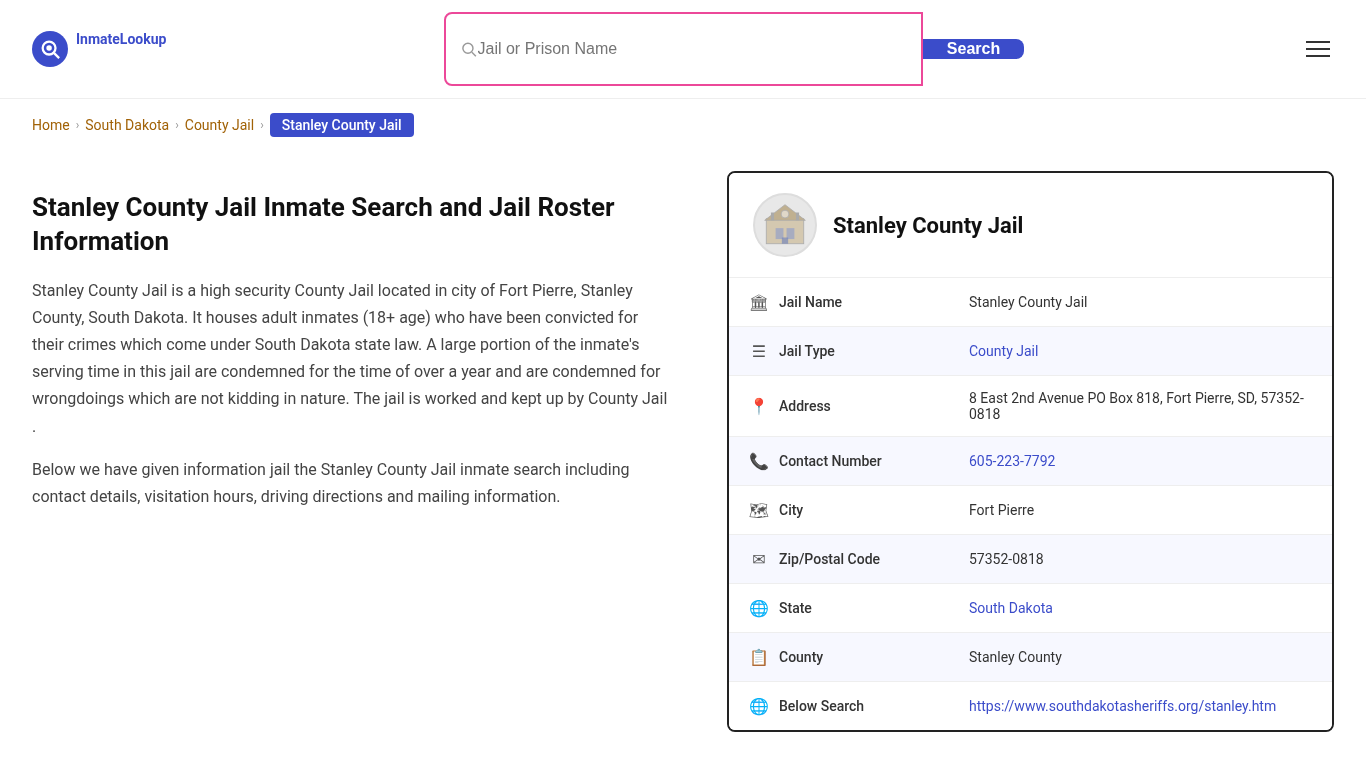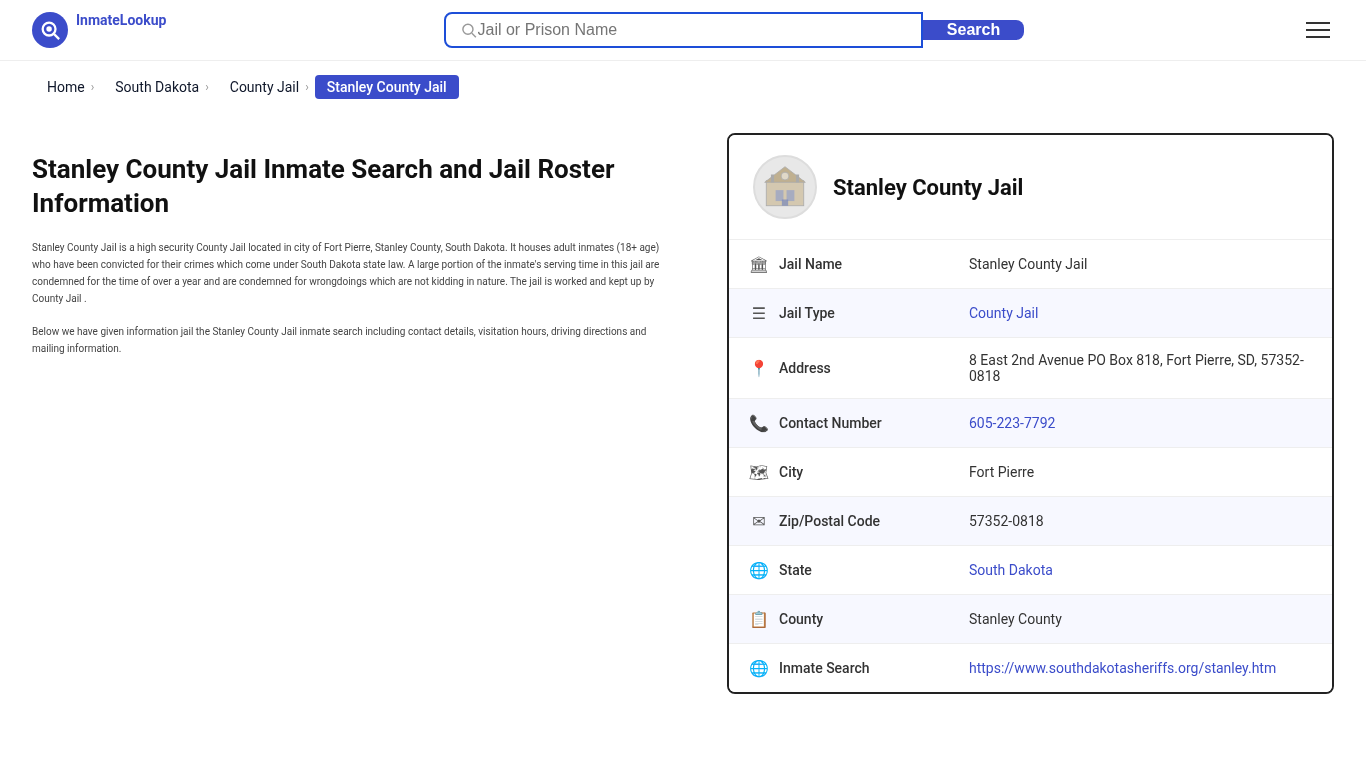--- a/index.html
+++ b/index.html
@@ -38,23 +38,23 @@
       display: flex;
       align-items: center;
       gap: 0;
       flex: 1;
       max-width: 580px;
       margin: 0 32px;
     }
     .search-input-wrapper {
       display: flex;
       align-items: center;
-      border: 2px solid #1d4ed8;
+      border: 2px solid #ec4899;
       border-radius: 8px 0 0 8px;
-      padding: 7px 14px;
+      padding: 26px 14px;
       flex: 1;
       background: #fff;
     }
     .search-input-wrapper input {
       border: none;
       outline: none;
       font-size: 16px;
       color: #999;
       width: 100%;
       background: transparent;
@@ -86,23 +86,22 @@
     
     .breadcrumb {
       padding: 14px 32px;
       display: flex;
       align-items: center;
       gap: 6px;
       font-size: 14px;
       color: #555;
     }
     .breadcrumb a {
-      color: #0f172a;
+      color: #a16207;
       text-decoration: none;
-      margin-left: 15px;
     }
     .breadcrumb .chevron { color: #999; font-size: 12px; }
     .breadcrumb .active {
       background: #3b4cca;
       color: white;
       padding: 4px 12px;
       border-radius: 4px;
       font-weight: 500;
     }
 
@@ -121,21 +120,21 @@
       padding-top: 20px;
     }
     .left-col h1 {
       font-size: 26px;
       font-weight: 700;
       color: #111;
       margin-bottom: 18px;
       line-height: 1.3;
     }
     .left-col p {
-      font-size: 10px;
+      font-size: 16px;
       color: #444;
       line-height: 1.7;
       margin-bottom: 16px;
     }
 
     
     .right-col {
       flex: 1;
     }
     .info-card {
@@ -362,21 +361,21 @@
     <span class="icon-cell">📋</span>
     <span>County</span>
   </div>
               </td>
               <td class="value-cell"><span>Stanley County</span></td>
             </tr>
             <tr>
               <td>
                 <div class="label-cell">
     <span class="icon-cell">🌐</span>
-    <span>Inmate Search</span>
+    <span>Below Search</span>
   </div>
               </td>
               <td class="value-cell"><a href="#">https://www.southdakotasheriffs.org/stanley.htm</a></td>
             </tr>
           </tbody>
       </table>
     </div>
   </div>
 </div>
 

